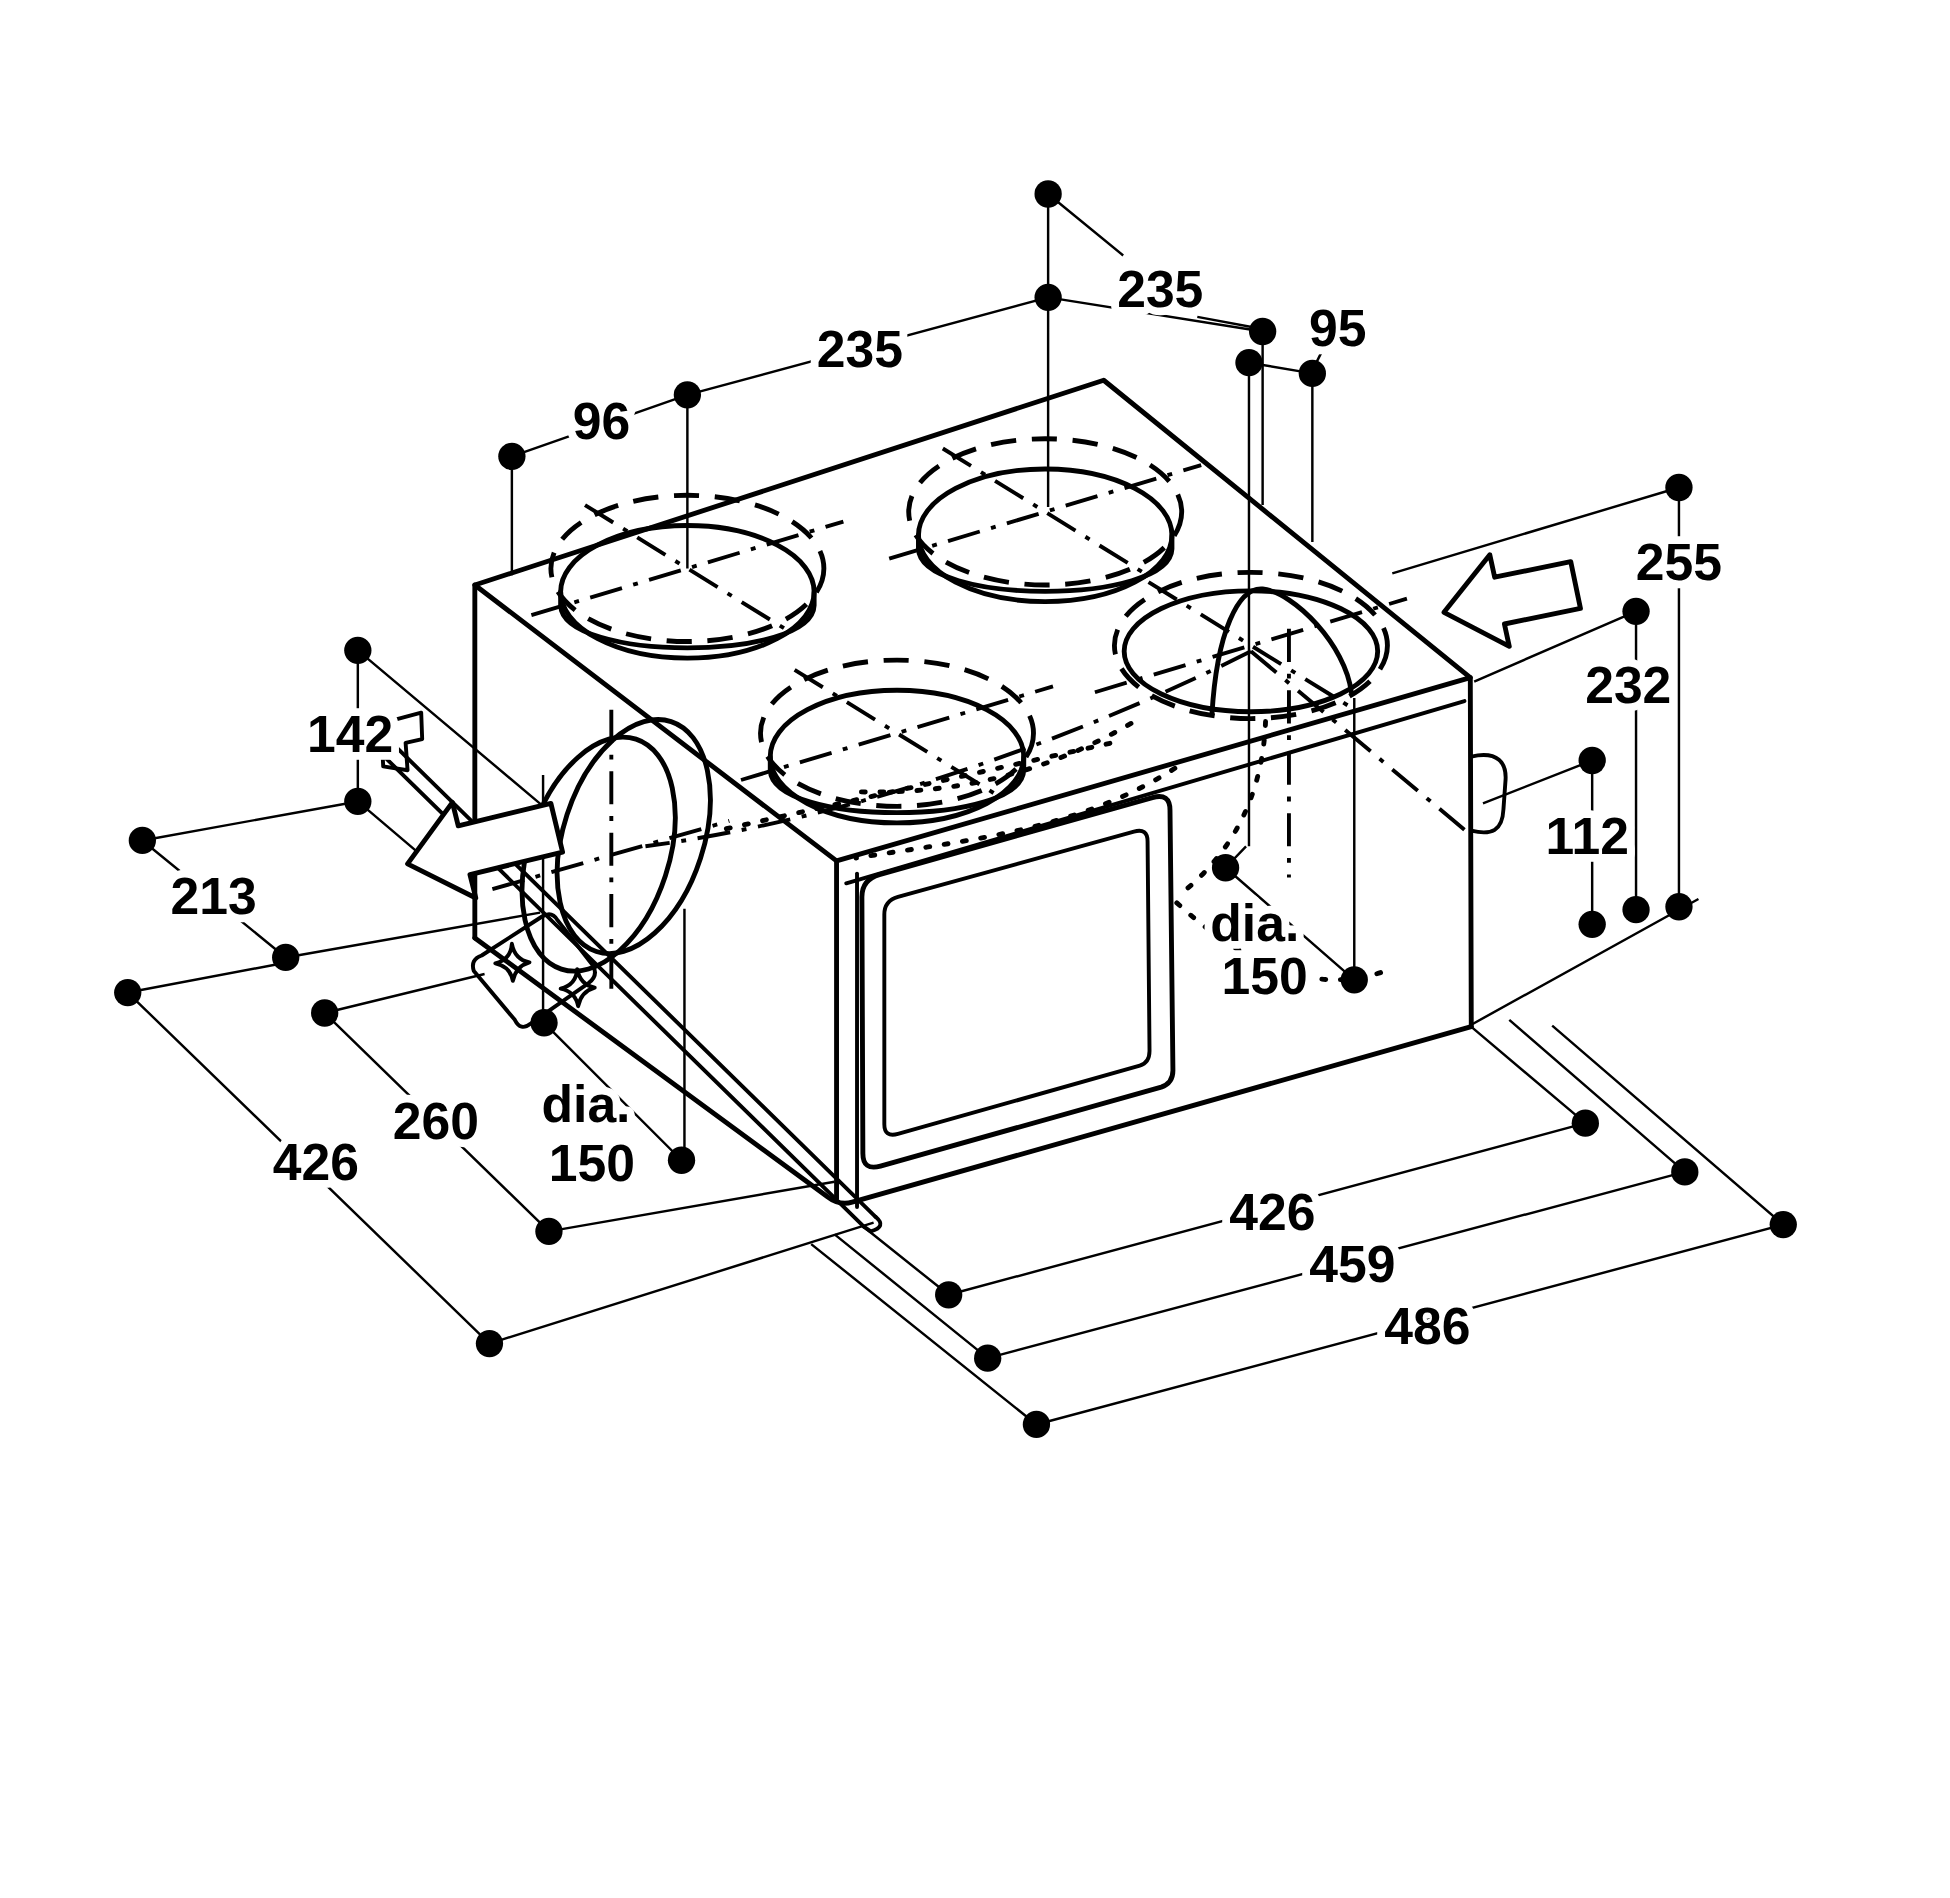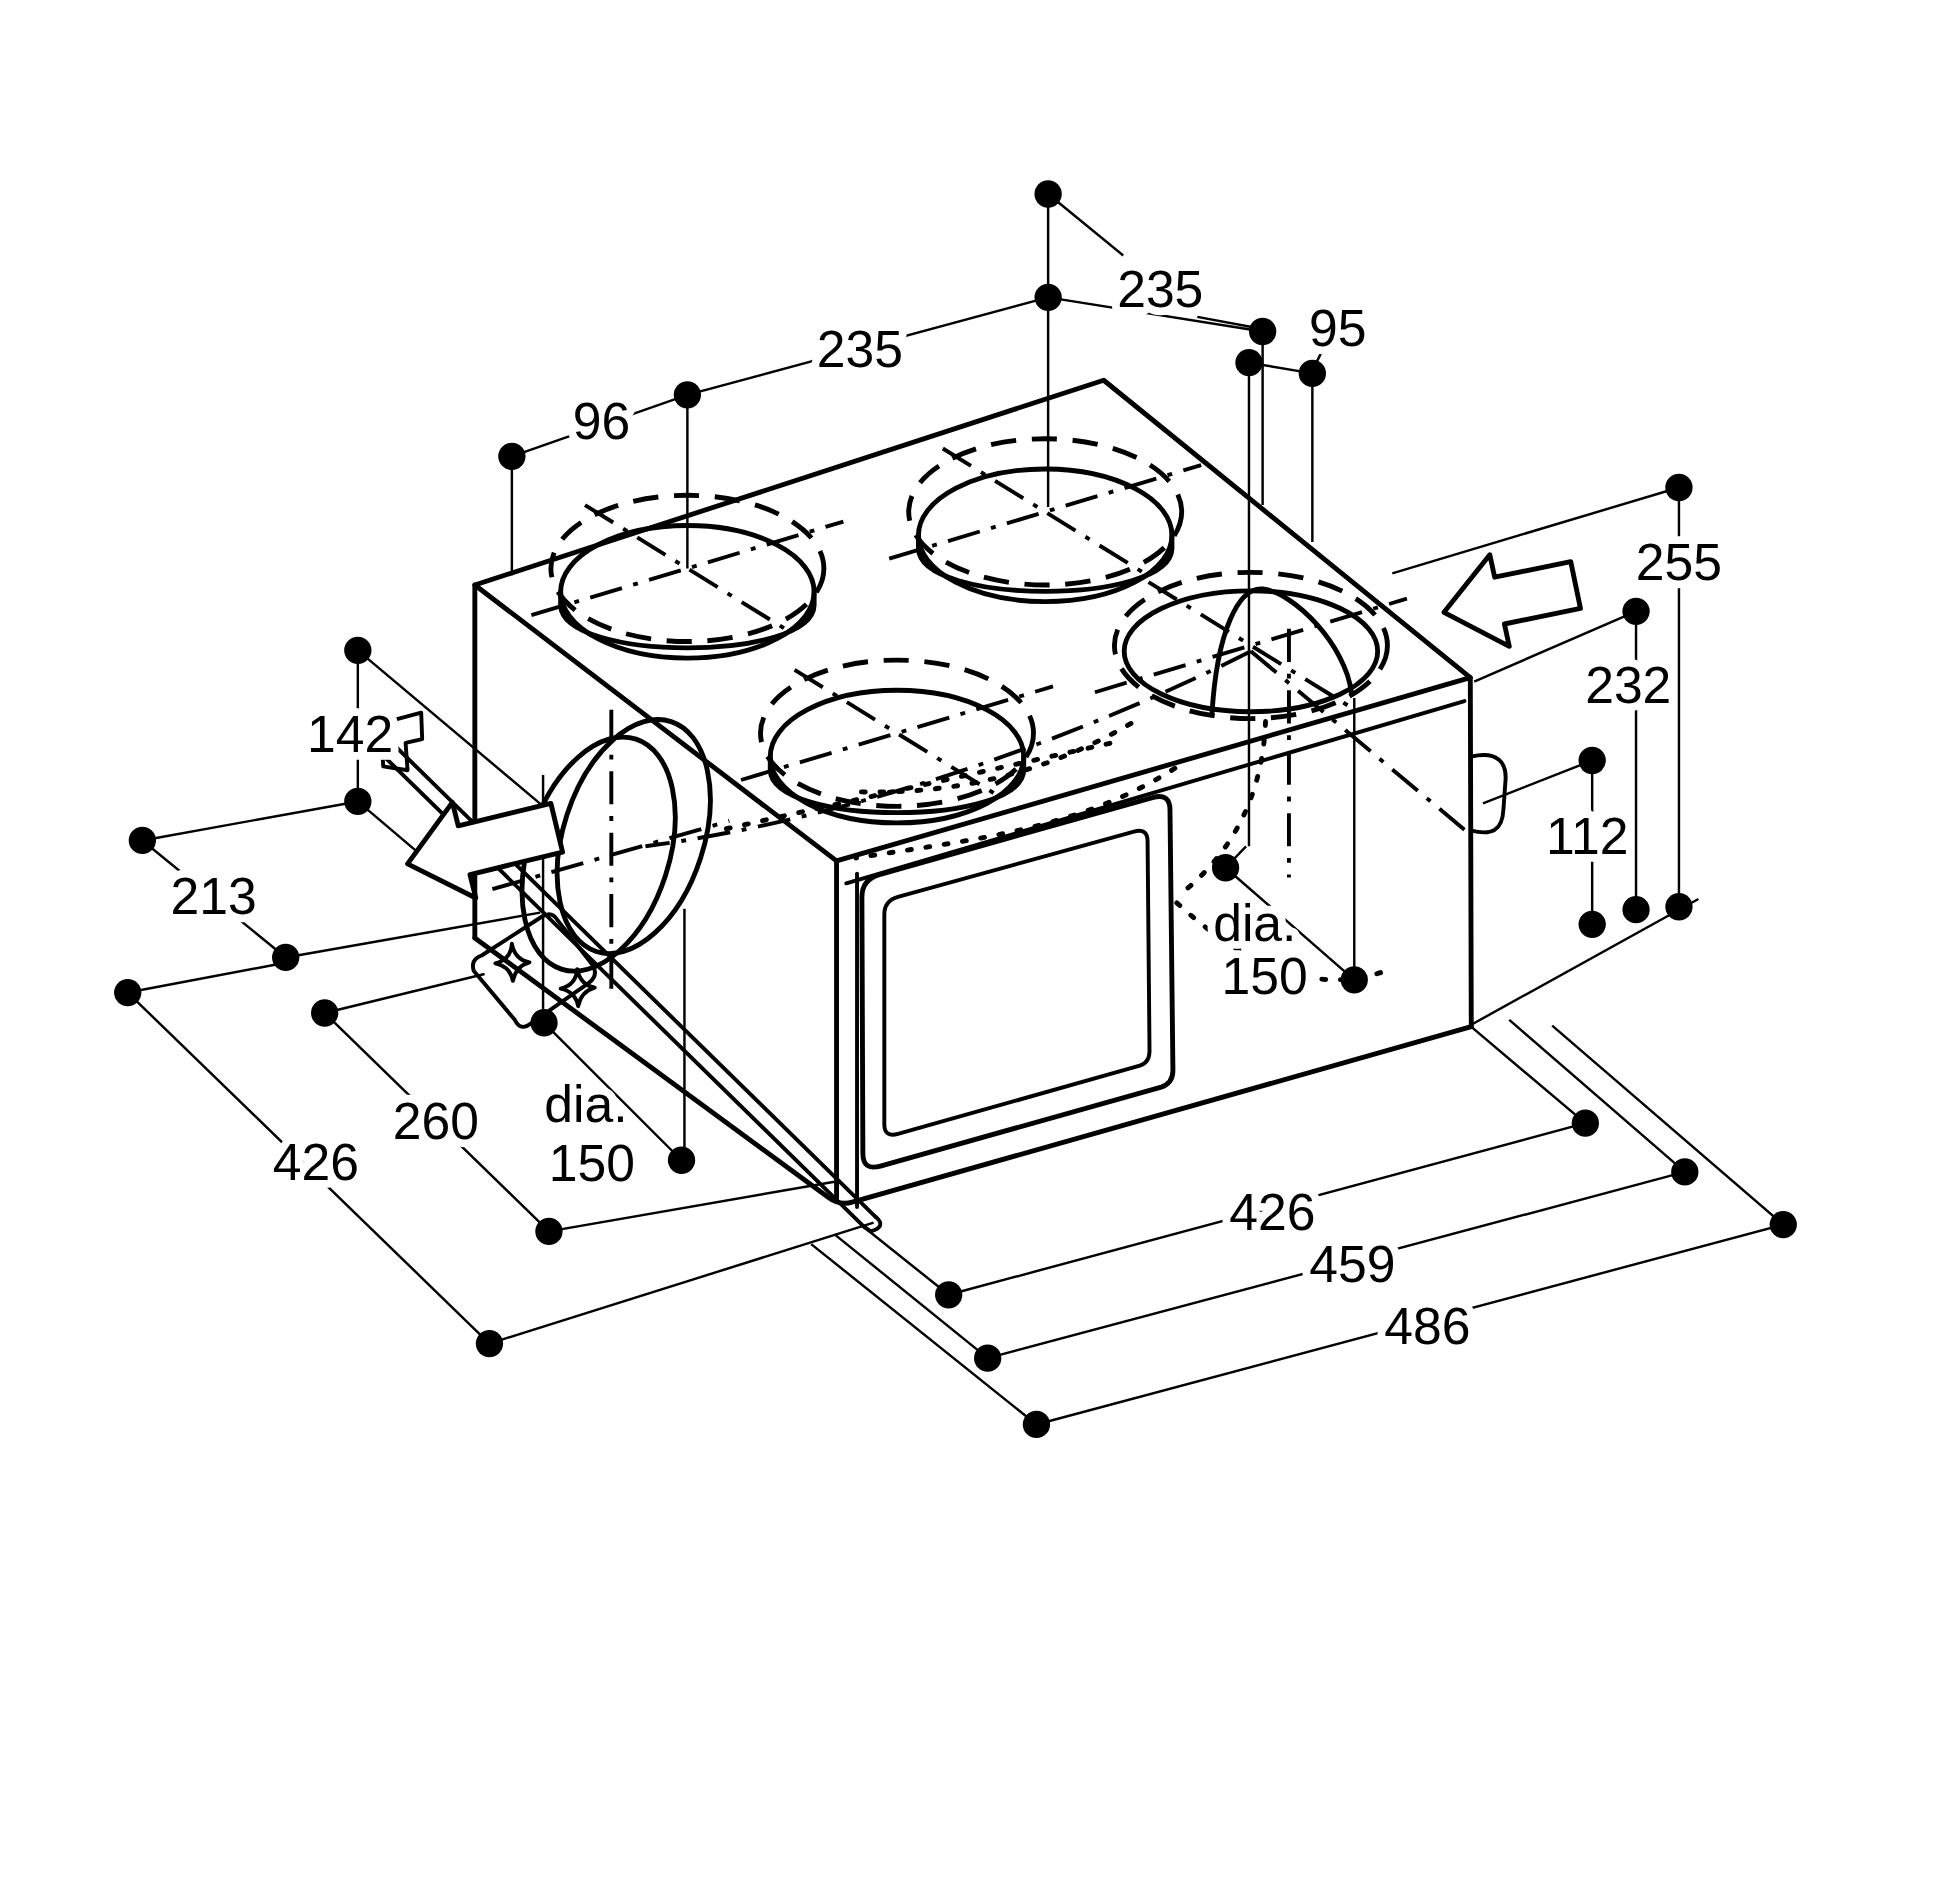--- a/index.html
+++ b/index.html
@@ -1,16 +1,16 @@
 <!DOCTYPE html>
 <html><head>
 <meta charset="utf-8">
 <style>
   html,body { margin:0; padding:0; background:#ffffff; }
-  .stage { width:100%; max-width:1950px; margin:0 auto; }
+  .stage { width:100%; max-width:1950px; margin:0 auto;font-weight:bold; }
   svg { display:block; width:100%; height:auto; background:#ffffff; }
 
   .edge   { fill:none; stroke:#000; stroke-width:5;   stroke-linecap:round; stroke-linejoin:round; }
   .edge2  { fill:none; stroke:#000; stroke-width:4;   stroke-linecap:round; stroke-linejoin:round; }
   .hole   { fill:none; stroke:#000; stroke-width:5;   stroke-dasharray:26 16; }
   .dashdot{ fill:none; stroke:#000; stroke-width:4;   stroke-dasharray:34 12 5 12; }
   .dotted { fill:none; stroke:#000; stroke-width:5;   stroke-dasharray:4 15; stroke-linecap:round; }
   .dim    { fill:none; stroke:#000; stroke-width:2.5; }
   .dot    { fill:#000; stroke:none; }
   .arrow  { fill:#fff; stroke:#000; stroke-width:5; stroke-linejoin:round; }

